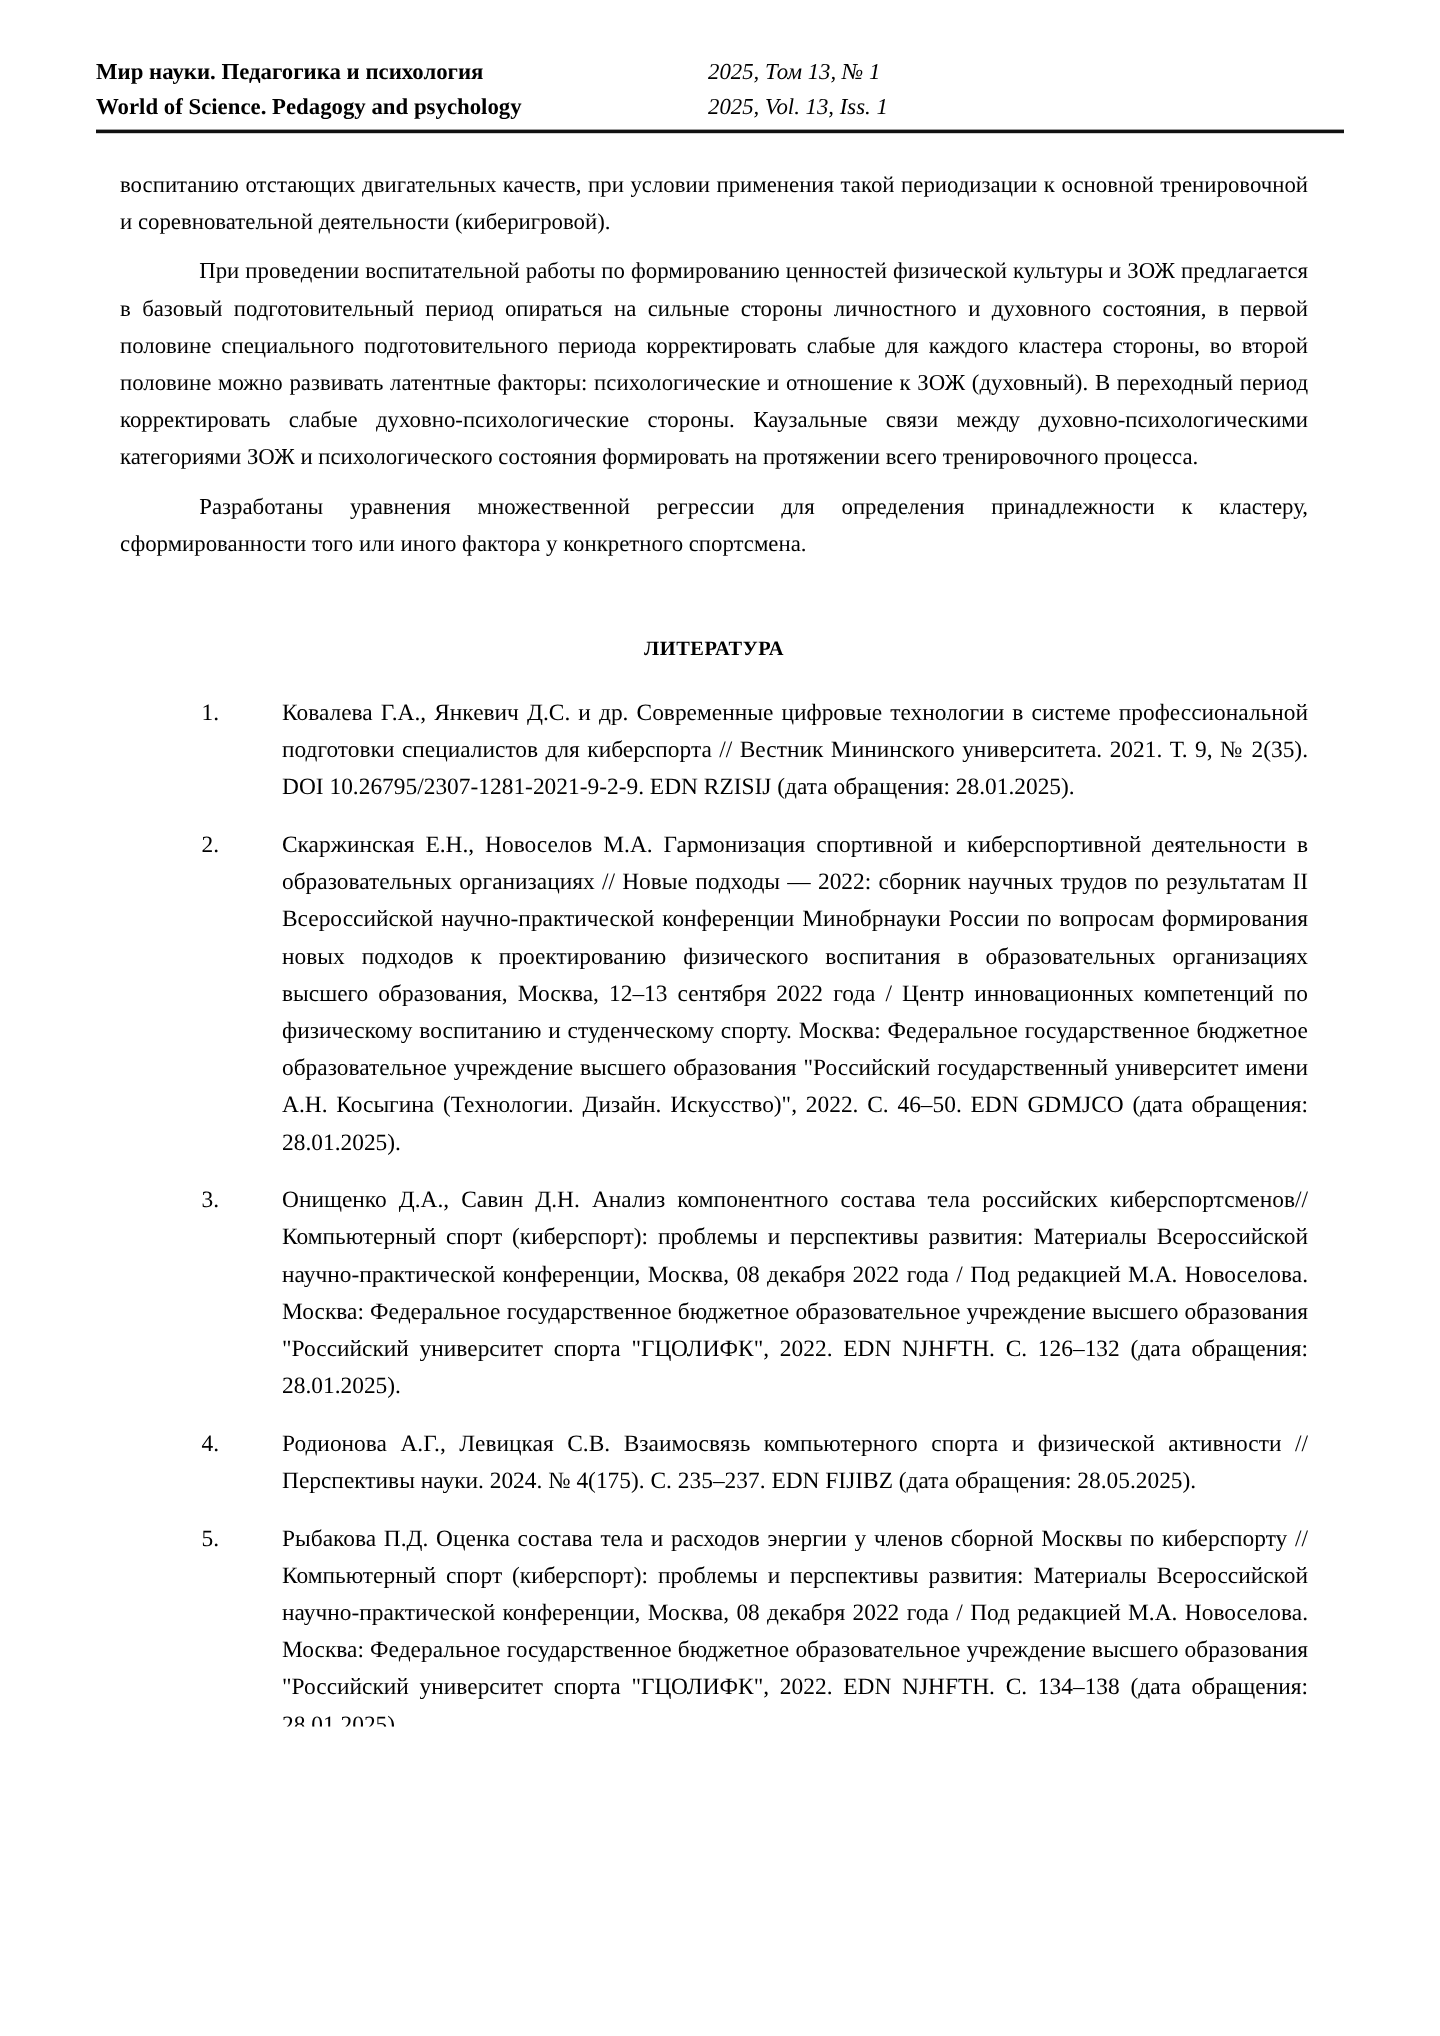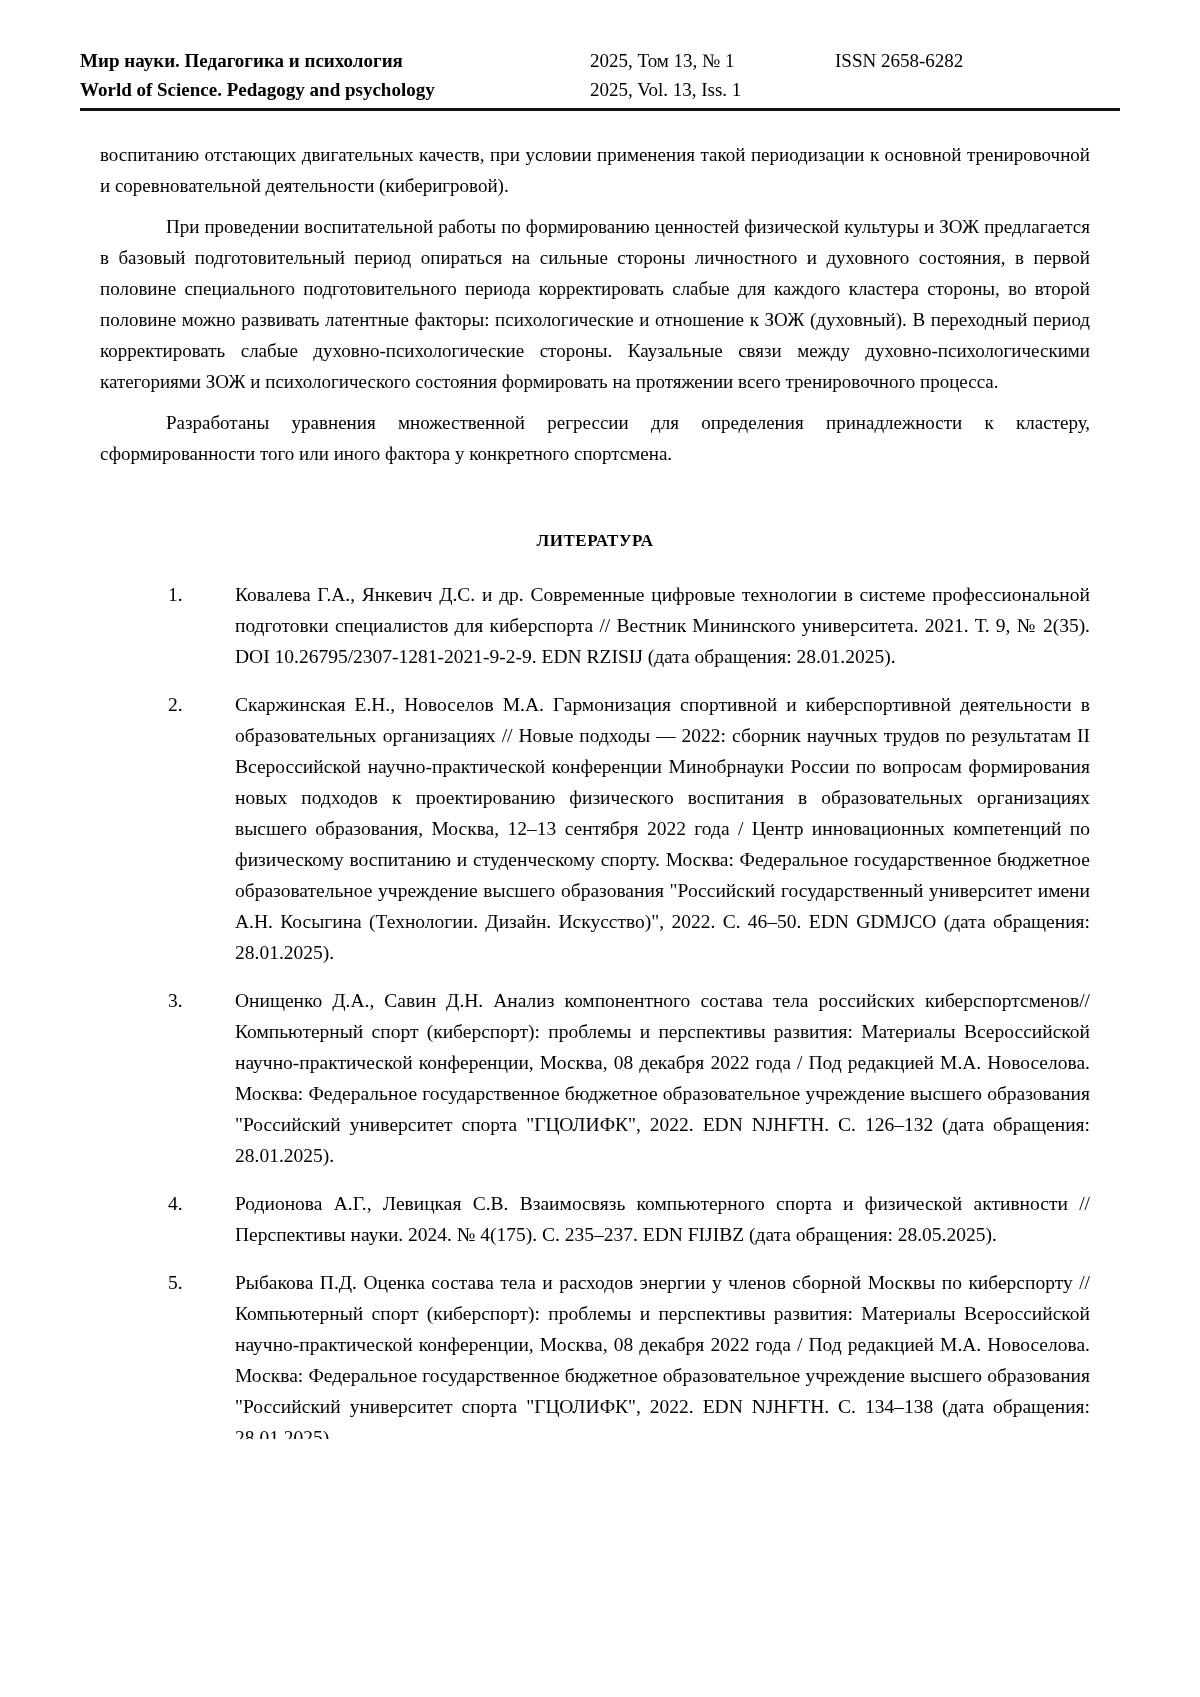--- a/index.html
+++ b/index.html
@@ -18,21 +18,21 @@
     box-sizing: border-box;
   }
   
   .header {
     display: flex;
     margin: 46px 80px 0 80px;
     font-size: 19px;
     line-height: 29px;
   }
   .h-col1 { width: 510px; font-weight: bold; }
-  .h-col2 { width: 245px; }
+  .h-col2 { width: 245px; font-style: italic; }
   .h-col3 { flex: 1; }
   .header-rule {
     margin: 4px 80px 0 80px;
     border: none;
     border-top: 3px solid #111111;
     height: 0;
   }
   a.link {
     color: #0000ee;
     text-decoration: underline;
@@ -109,21 +109,20 @@
   <div class="header">
     <div class="h-col1">
       <div>Мир науки. Педагогика и психология</div>
       <div>World of Science. Pedagogy and psychology</div>
     </div>
     <div class="h-col2">
       <div>2025, Том 13, № 1</div>
       <div>2025, Vol. 13, Iss. 1</div>
     </div>
     <div class="h-col3">
-      <div>ISSN 2658-6282</div>
     </div>
   </div>
   <hr class="header-rule">
 
   <div class="content">
     <p class="para no-indent">воспитанию отстающих двигательных качеств, при условии применения такой периодизации к основной тренировочной и соревновательной деятельности (киберигровой).</p>
     <p class="para">При проведении воспитательной работы по формированию ценностей физической культуры и ЗОЖ предлагается в базовый подготовительный период опираться на сильные стороны личностного и духовного состояния, в первой половине специального подготовительного периода корректировать слабые для каждого кластера стороны, во второй половине можно развивать латентные факторы: психологические и отношение к ЗОЖ (духовный). В переходный период корректировать слабые духовно-психологические стороны. Каузальные связи между духовно-психологическими категориями ЗОЖ и психологического состояния формировать на протяжении всего тренировочного процесса.</p>
     <p class="para">Разработаны уравнения множественной регрессии для определения принадлежности к кластеру, сформированности того или иного фактора у конкретного спортсмена.</p>
 
     <h2 class="lit-heading">ЛИТЕРАТУРА</h2>

